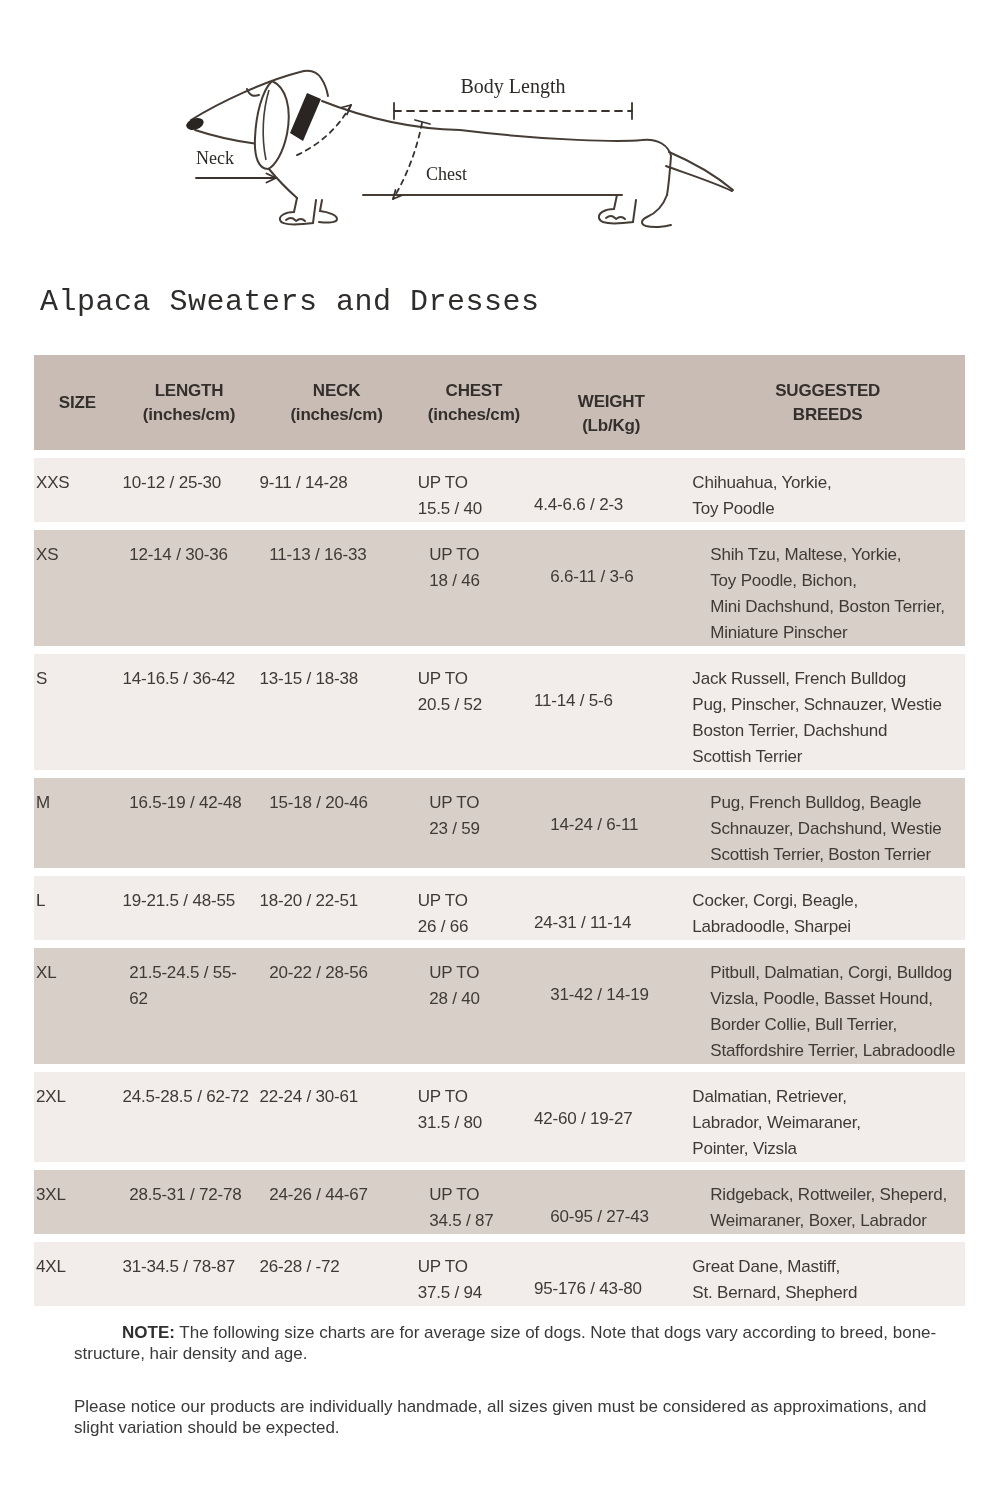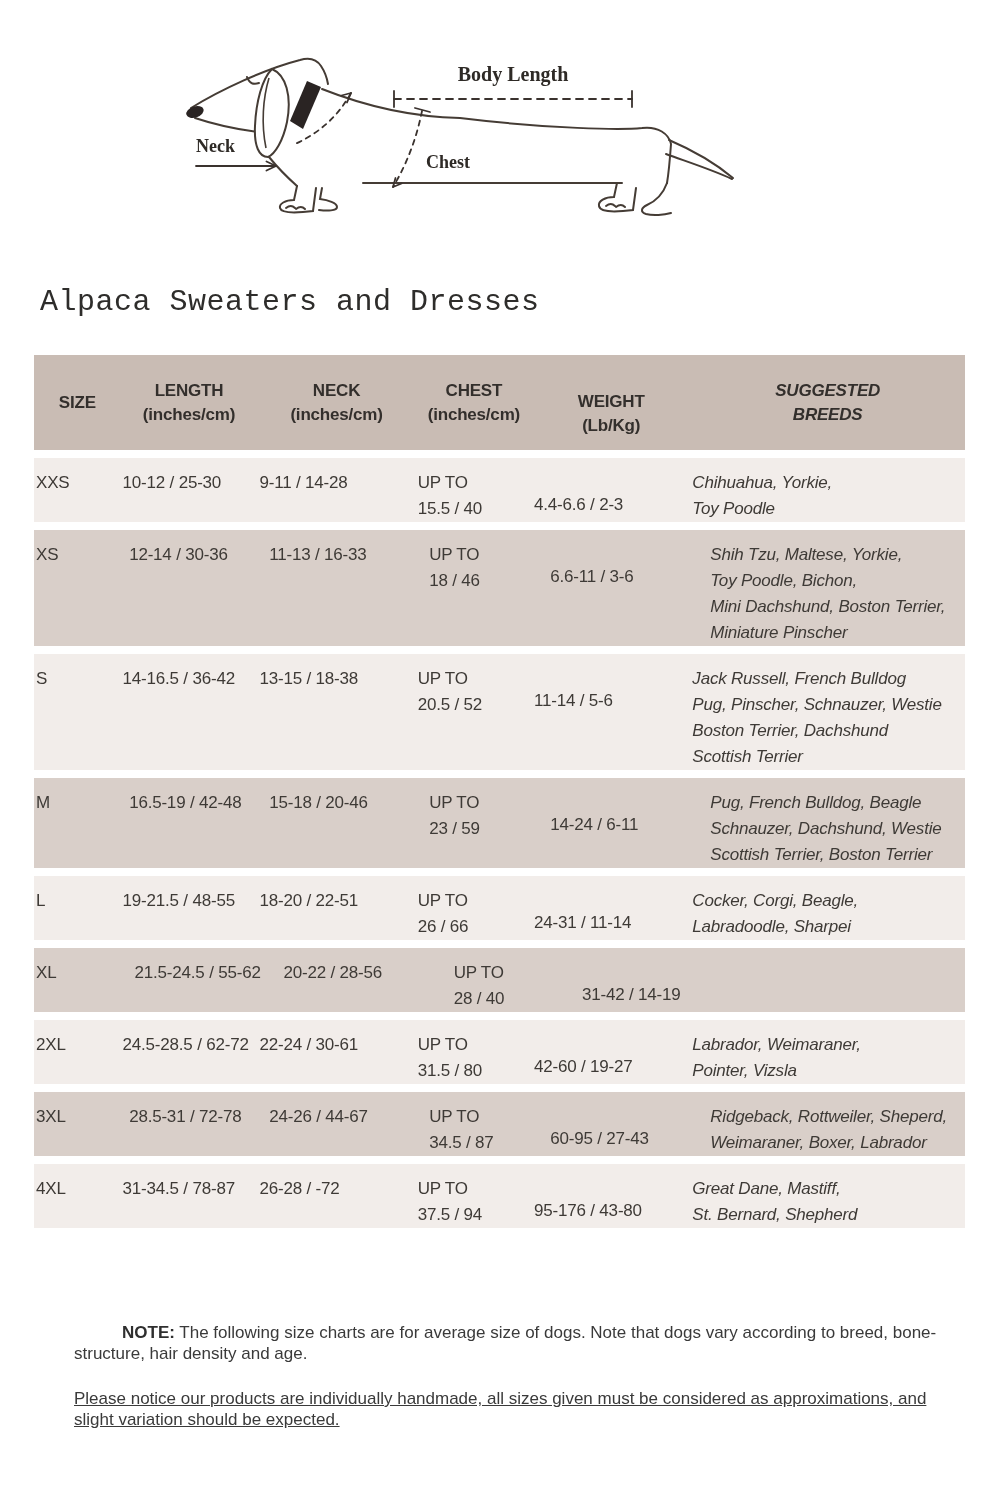--- a/index.html
+++ b/index.html
@@ -12,21 +12,21 @@
   *{margin:0;padding:0;box-sizing:border-box;}
   html,body{background:#ffffff;}
   .page{
     position:relative;
     width:998px;height:1494px;
     background:#ffffff;
     font-family:"Liberation Sans", sans-serif;
     color:var(--text);
     overflow:hidden;
   }
-  .diagram{position:absolute;left:170px;top:36px;width:620px;height:190px;font-weight:bold;}
+  .diagram{position:absolute;left:170px;top:48px;width:620px;height:190px;}
   .diagram svg{width:100%;height:100%;}
   .diagram text{font-family:"Liberation Serif", serif;fill:#2e2a26;}
 
   .page-title{
     position:absolute;left:40px;top:285px;
     font-family:Liberation Mono, monospace;
     font-weight:400;font-size:30px;letter-spacing:.5px;
     color:#2e2d2b;
   }
 
@@ -39,24 +39,24 @@
   .tr{display:flex;margin-top:8px;}
   .tr.light{background:var(--row-light);}
   .tr.dark{background:var(--row-dark);gap:12px;}
   .td{padding:12px 2px 0 2px;text-align:left;}
   .line{display:block;line-height:26px;}
   .col-size  {width:9.3%;}
   .col-length{width:14.7%;}
   .col-neck  {width:17%;}
   .col-chest {width:12.5%;}
   .col-weight{width:17%;margin-top:22px;}
-  .col-breeds{width:29.5%;font-style:italic;}
+  .col-breeds{width:29.5%;}
 
   .notes{position:absolute;left:74px;top:1322px;width:866px;font-size:17px;line-height:21px;color:#3a3a3a;}
-  .notes p + p{margin-top:24px;text-decoration:underline;}
+  .notes p + p{margin-top:32px;}
   .notes strong{font-weight:700;color:#2f2f2f;margin-left:48px;}
 </style>
 </head>
 <body>
 
 <div class="page">
 
   <div class="diagram">
     <svg viewBox="0 0 620 190">
       <g fill="none" stroke="#453c35" stroke-width="2" stroke-linecap="round">
@@ -263,39 +263,46 @@
           <div class="td col-neck">
             <span class="line">20-22 / 28-56</span>
           </div>
           <div class="td col-chest">
             <span class="line">UP TO</span>
             <span class="line">28 / 40</span>
           </div>
           <div class="td col-weight">
             <span class="line">31-42 / 14-19</span>
           </div>
+          <div class="td col-breeds">
+            <span class="line">Pitbull, Dalmatian, Corgi, Bulldog</span>
+            <span class="line">Vizsla, Poodle, Basset Hound,</span>
+            <span class="line">Border Collie, Bull Terrier,</span>
+            <span class="line">Staffordshire Terrier, Labradoodle</span>
+          </div>
         </div>
         <div class="tr light">
           <div class="td col-size">
             <span class="line">2XL</span>
           </div>
           <div class="td col-length">
             <span class="line">24.5-28.5 / 62-72</span>
           </div>
           <div class="td col-neck">
             <span class="line">22-24 / 30-61</span>
           </div>
           <div class="td col-chest">
             <span class="line">UP TO</span>
             <span class="line">31.5 / 80</span>
           </div>
           <div class="td col-weight">
             <span class="line">42-60 / 19-27</span>
           </div>
           <div class="td col-breeds">
+            <span class="line">Dalmatian, Retriever,</span>
             <span class="line">Labrador, Weimaraner,</span>
             <span class="line">Pointer, Vizsla</span>
           </div>
         </div>
         <div class="tr dark">
           <div class="td col-size">
             <span class="line">3XL</span>
           </div>
           <div class="td col-length">
             <span class="line">28.5-31 / 72-78</span>

